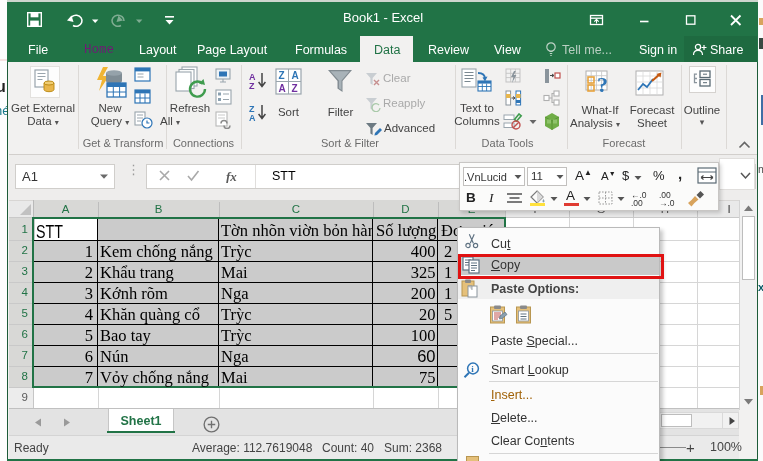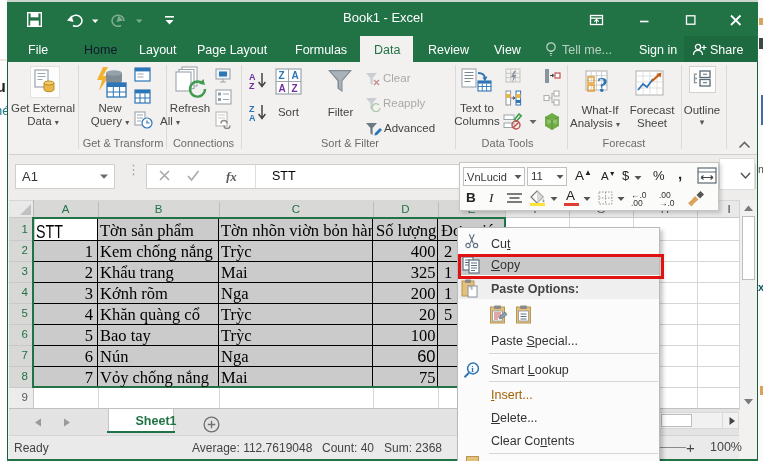--- a/index.html
+++ b/index.html
@@ -67,21 +67,21 @@
     <rect x="1.5" y="1.5" width="12" height="9"></rect>
     <line x1="1.5" y1="4.2" x2="13.5" y2="4.2"></line>
     <path d="M7.5 9.5 v-3.5 m-2.2 1.6 l2.2-2.2 2.2 2.2" stroke-width="1.1"></path>
     <line x1="51" y1="7.5" x2="59.5" y2="7.5" stroke-width="1.6"></line>
     <rect x="97.5" y="1.8" width="8.4" height="8.4"></rect>
     <path d="M142 1.5 l9.5 9.5 m0 -9.5 l-9.5 9.5" stroke-width="1.8"></path>
   </g>
 </svg>
 
 <div class="tx" style="left:28px;top:43px;font-size:12.5px;color:#fff;">File</div>
-<div class="tx" style="left:84px;top:43px;font-size:12.5px;color:#0f172a;">Home</div>
+<div class="tx" style="left:84px;top:43px;font-size:12.5px;color:#701a75;font-family:Liberation Mono, monospace;">Home</div>
 <div class="tx" style="left:139px;top:43px;font-size:12.5px;color:#fff;">Layout</div>
 <div class="tx" style="left:197px;top:43px;font-size:12.5px;color:#fff;">Page Layout</div>
 <div class="tx" style="left:295px;top:43px;font-size:12.5px;color:#fff;">Formulas</div>
 <div class="ab" style="left:360px;top:36px;width:53px;height:26px;background:#f2f1f0;"></div>
 <div class="tx" style="left:374px;top:43px;font-size:12.5px;color:#217346;">Data</div>
 <div class="tx" style="left:428px;top:43px;font-size:12.5px;color:#fff;">Review</div>
 <div class="tx" style="left:494px;top:43px;font-size:12.5px;color:#fff;">View</div>
 <svg class="ab" style="left:544px;top:41px;" width="14" height="17" viewBox="0 0 14 17">
   <g fill="none" stroke="#bdd2c5" stroke-width="1.2">
     <circle cx="7" cy="6" r="4.2"></circle>
@@ -412,21 +412,20 @@
 <div class="ab" style="left:34px;top:260.8px;width:471px;height:1.2px;background:#000;"></div>
 <div class="ab" style="left:34px;top:281.8px;width:471px;height:1.2px;background:#000;"></div>
 <div class="ab" style="left:34px;top:302.8px;width:471px;height:1.2px;background:#000;"></div>
 <div class="ab" style="left:34px;top:323.8px;width:471px;height:1.2px;background:#000;"></div>
 <div class="ab" style="left:34px;top:344.8px;width:471px;height:1.2px;background:#000;"></div>
 <div class="ab" style="left:34px;top:365.8px;width:471px;height:1.2px;background:#000;"></div>
 
 <div class="ab" style="left:32px;top:216.5px;width:474px;height:171.5px;border:2.2px solid #217346;box-sizing:border-box;"></div>
 
 <div class="tx" style="left:36px;top:220.5px;font-size:19px;color:#000;transform:scaleX(0.75);transform-origin:left top;">STT</div>
-<div class="tx" style="left:100px;top:221px;font-family:'Liberation Serif',serif;font-size:16.5px;color:#000;">Tờn sản phẩm</div>
 <div class="ab" style="left:221px;top:219px;width:151px;height:21px;overflow:hidden;">
       <span style="font-family:'Liberation Serif',serif;font-size:16.5px;color:#000;white-space:nowrap;position:absolute;top:2px;">Tờn nhõn viờn bỏn hàng</span>
     </div>
 <div class="tx" style="left:376px;top:221px;font-family:'Liberation Serif',serif;font-size:16.5px;color:#000;">Số lượng</div>
 <div class="tx" style="left:441px;top:221px;font-family:'Liberation Serif',serif;font-size:16.5px;color:#000;">Đơn giá</div>
 
 <div class="tx" style="left:36px;top:242px;width:57px;text-align:right;font-family:'Liberation Serif',serif;font-size:16.5px;">1</div>
 <div class="tx" style="left:36px;top:263px;width:57px;text-align:right;font-family:'Liberation Serif',serif;font-size:16.5px;">2</div>
 <div class="tx" style="left:36px;top:284px;width:57px;text-align:right;font-family:'Liberation Serif',serif;font-size:16.5px;">3</div>
 <div class="tx" style="left:36px;top:305px;width:57px;text-align:right;font-family:'Liberation Serif',serif;font-size:16.5px;">4</div>
@@ -473,21 +472,21 @@
     </svg>
 
 <div class="ab" style="left:8.5px;top:408.5px;width:730.5px;height:26.5px;background:#e3e3e3;"></div>
 <svg class="ab" style="left:34px;top:418px;" width="8" height="9">
       <path d="M7 0.5 v8 L1 4.5 z" fill="#9a9a9a"></path>
     </svg>
 <svg class="ab" style="left:63px;top:418px;" width="8" height="9">
       <path d="M1 0.5 v8 L7 4.5 z" fill="#9a9a9a"></path>
     </svg>
 <div class="ab" style="left:108px;top:408.5px;width:66px;height:24px;background:#fff;border-left:1px solid #c6c6c6;border-right:1px solid #c6c6c6;box-sizing:border-box;"></div>
-<div class="tx" style="left:108px;top:414px;width:66px;text-align:center;font-size:12.5px;font-weight:bold;color:#217346;padding-left:15px;">Sheet1</div>
+<div class="tx" style="left:108px;top:414px;width:66px;text-align:center;font-size:12.5px;font-weight:bold;color:#217346;">Sheet1</div>
 <div class="ab" style="left:107px;top:430.5px;width:68px;height:2.8px;background:#217346;"></div>
 <svg class="ab" style="left:203px;top:415.5px;" width="17" height="17" viewBox="0 0 15 15">
   <circle cx="7.5" cy="7.5" r="6.5" fill="none" stroke="#707070" stroke-width="1.2"></circle>
   <path d="M7.5 4.2 v6.6 M4.2 7.5 h6.6" stroke="#707070" stroke-width="1.2"></path>
 </svg>
 
 <div class="ab" style="left:620px;top:411.5px;width:119px;height:17.5px;background:#f1f1f1;border:1px solid #d9d9d9;box-sizing:border-box;"></div>
 <div class="ab" style="left:660.5px;top:413.5px;width:31.5px;height:13.5px;background:#fff;border:1px solid #bdbdbd;box-sizing:border-box;"></div>
 <div class="ab" style="left:722px;top:411.5px;width:1px;height:17.5px;background:#d9d9d9;"></div>
 <svg class="ab" style="left:728px;top:415.5px;" width="8" height="10">

